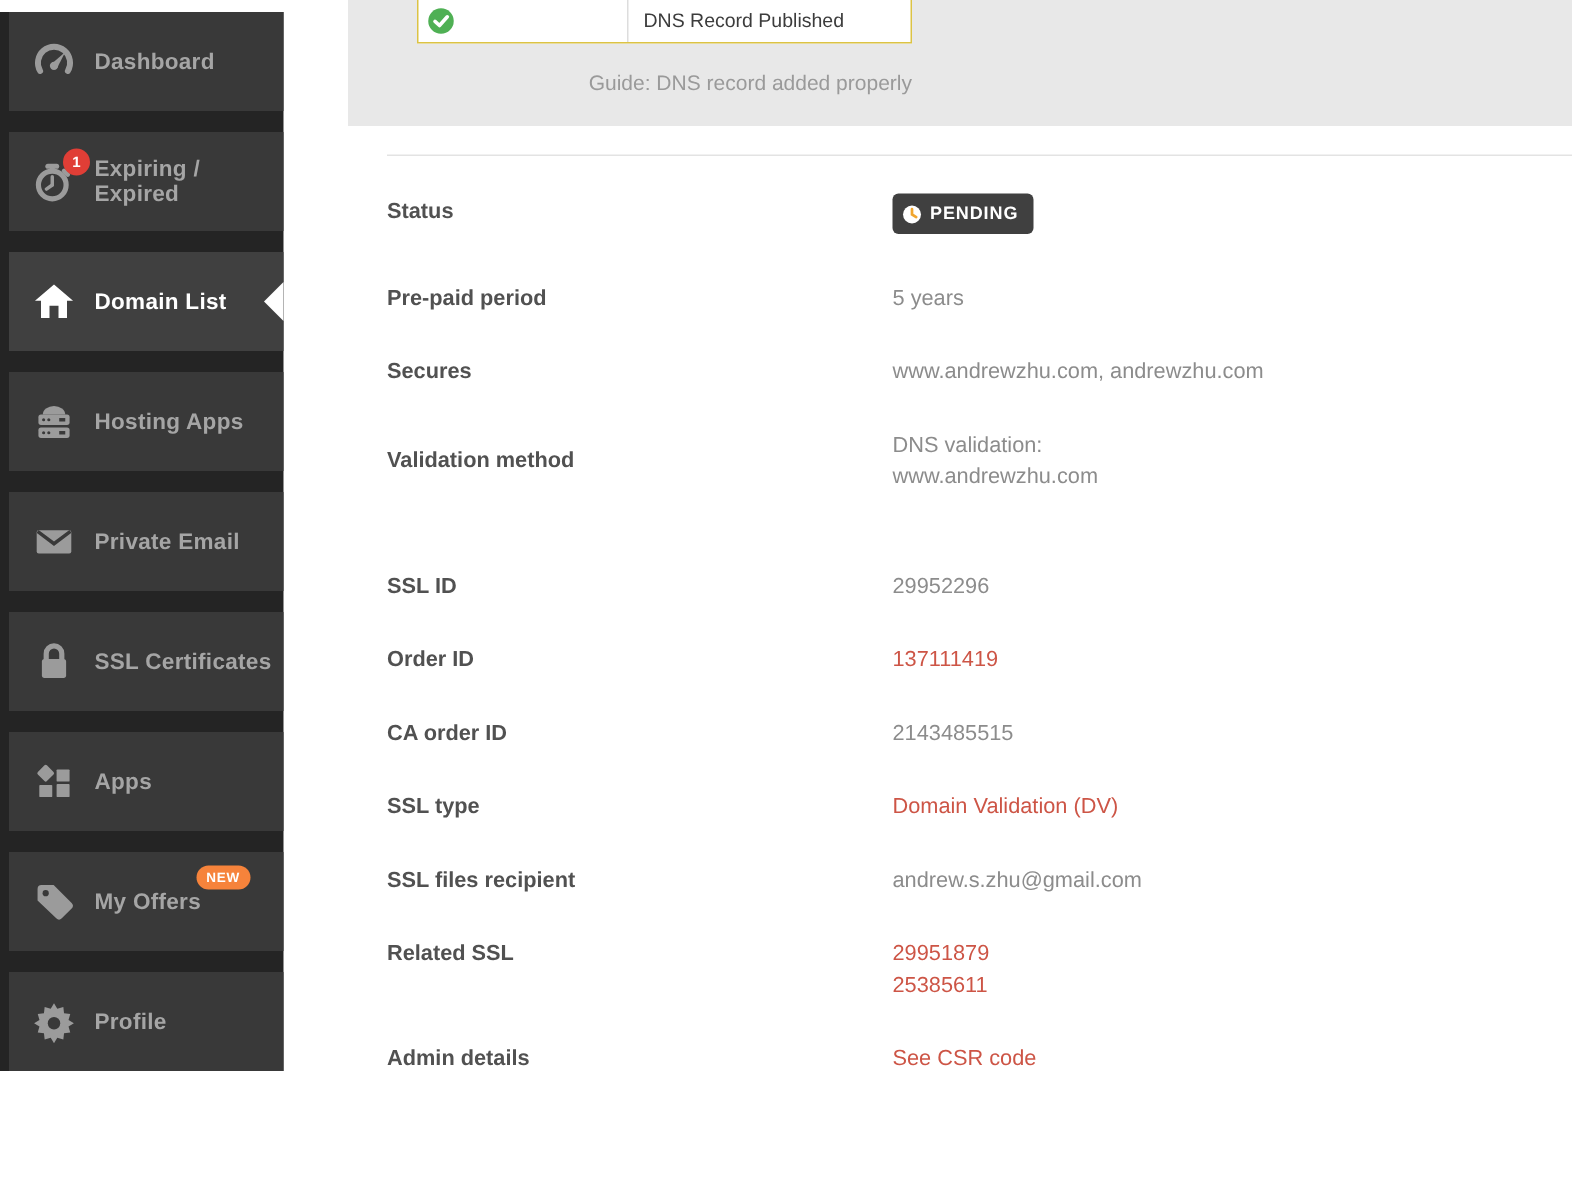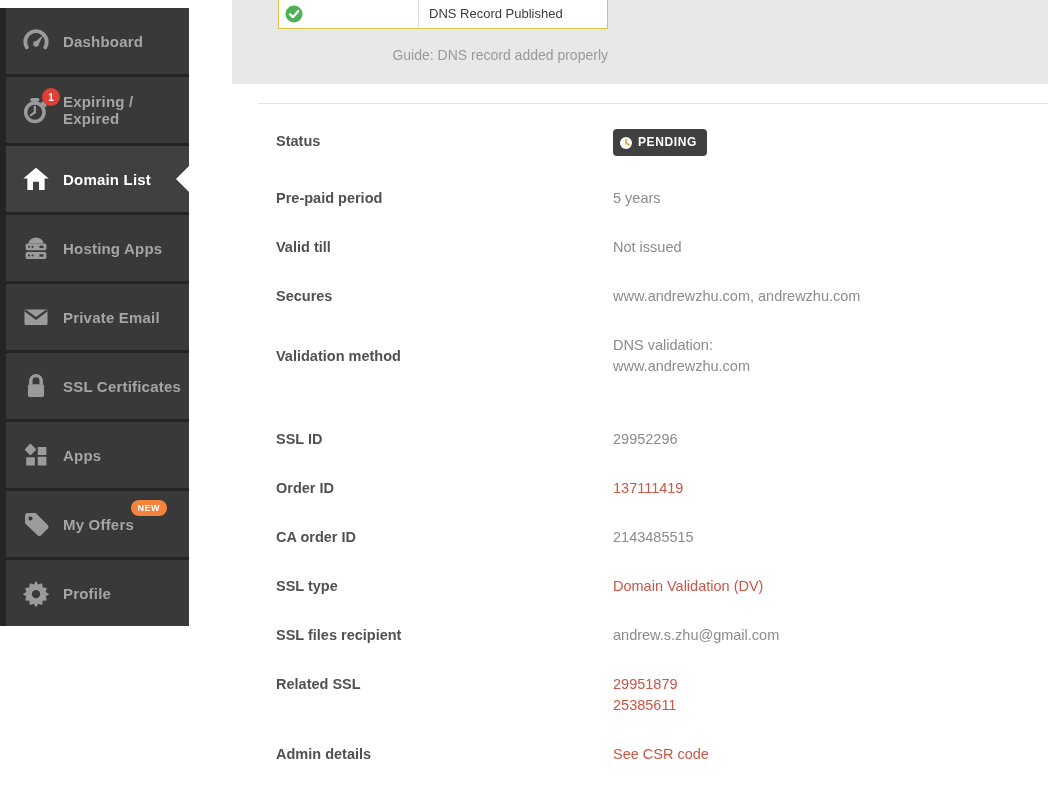--- a/index.html
+++ b/index.html
@@ -2,21 +2,21 @@
 <html><head>
 <meta charset="utf-8">
 <style>
   * { margin:0; padding:0; box-sizing:border-box; }
   html,body { width:1048px; height:792px; background:#fff; overflow:hidden;
     font-family:"Liberation Sans","DejaVu Sans",sans-serif; }
   .app { position:relative; width:1048px; height:792px; }
 
   
   .sidebar { position:absolute; left:0; top:8px; width:189px; background:#242424;
-    display:flex; flex-direction:column; gap:3px; }
+    display:flex; flex-direction:column; gap:14px; }
   .side-item { height:66px; background:#393939; margin-left:6px; display:flex;
     align-items:center; cursor:pointer; position:relative; color:#9b9b9b; }
   .side-item .icon { width:30px; height:30px; margin:0 12px 0 15px; position:relative;
     display:flex; align-items:center; justify-content:center; flex:0 0 30px; }
   .side-item .icon svg { width:30px; height:30px; }
   .side-item .lbl { font-size:15px; font-weight:bold; color:#a5a5a5; letter-spacing:.2px; }
   .side-item.active { background:#404040; color:#fff; }
   .side-item.active .lbl { color:#fff; }
   .side-item.active::after { content:""; position:absolute; right:0; top:50%;
     transform:translateY(-50%); width:0; height:0;
@@ -38,21 +38,21 @@
   .check-cell svg { width:18px; height:18px; }
   .text-cell { flex:1; display:flex; align-items:center; padding-left:10px;
     font-size:13px; color:#3c3c3c; }
   .guide { position:absolute; left:46px; top:47px; width:330px; text-align:right;
     font-size:14px; color:#9a9a9a; }
 
   .hr { position:absolute; left:258px; right:0; top:103px; border-top:1px solid #e3e3e3; }
 
   
   .details { position:absolute; left:258px; top:131px; right:20px; }
-  .row { display:flex; margin-bottom:28px;margin-left:18px; }
+  .row { display:flex; margin-bottom:28px; }
   .row .label { width:337px; flex:0 0 337px; font-size:14.5px; font-weight:bold;
     color:#515151; line-height:21px; }
   .row .value { font-size:14.5px; color:#8c8c8c; line-height:21px; }
   .row .value.link, .row .value a, .link-line { color:#cd5546; text-decoration:none;
     cursor:pointer; }
   .row-status { margin-bottom:32px; }
   .row-gap-lg { margin-bottom:52px;align-items:center; }
   .status-badge { display:inline-flex; align-items:center; gap:5px; background:#404040;
     color:#fff; font-size:12px; font-weight:bold; letter-spacing:.6px;
     padding:3px 10px 3px 6px; border-radius:4px; margin-top:-2px; }
@@ -200,24 +200,20 @@
           <span>PENDING</span>
         </span>
       </div>
     </div>
 
     <div class="row">
       <div class="label">Pre-paid period</div>
       <div class="value">5 years</div>
     </div>
 
-    <div class="row">
-      <div class="label">Valid till</div>
-      <div class="value">Not issued</div>
-    </div>
 
     <div class="row">
       <div class="label">Secures</div>
       <div class="value">www.andrewzhu.com, andrewzhu.com</div>
     </div>
 
     <div class="row row-gap-lg">
       <div class="label">Validation method</div>
       <div class="value">
         <div>DNS validation:</div>

